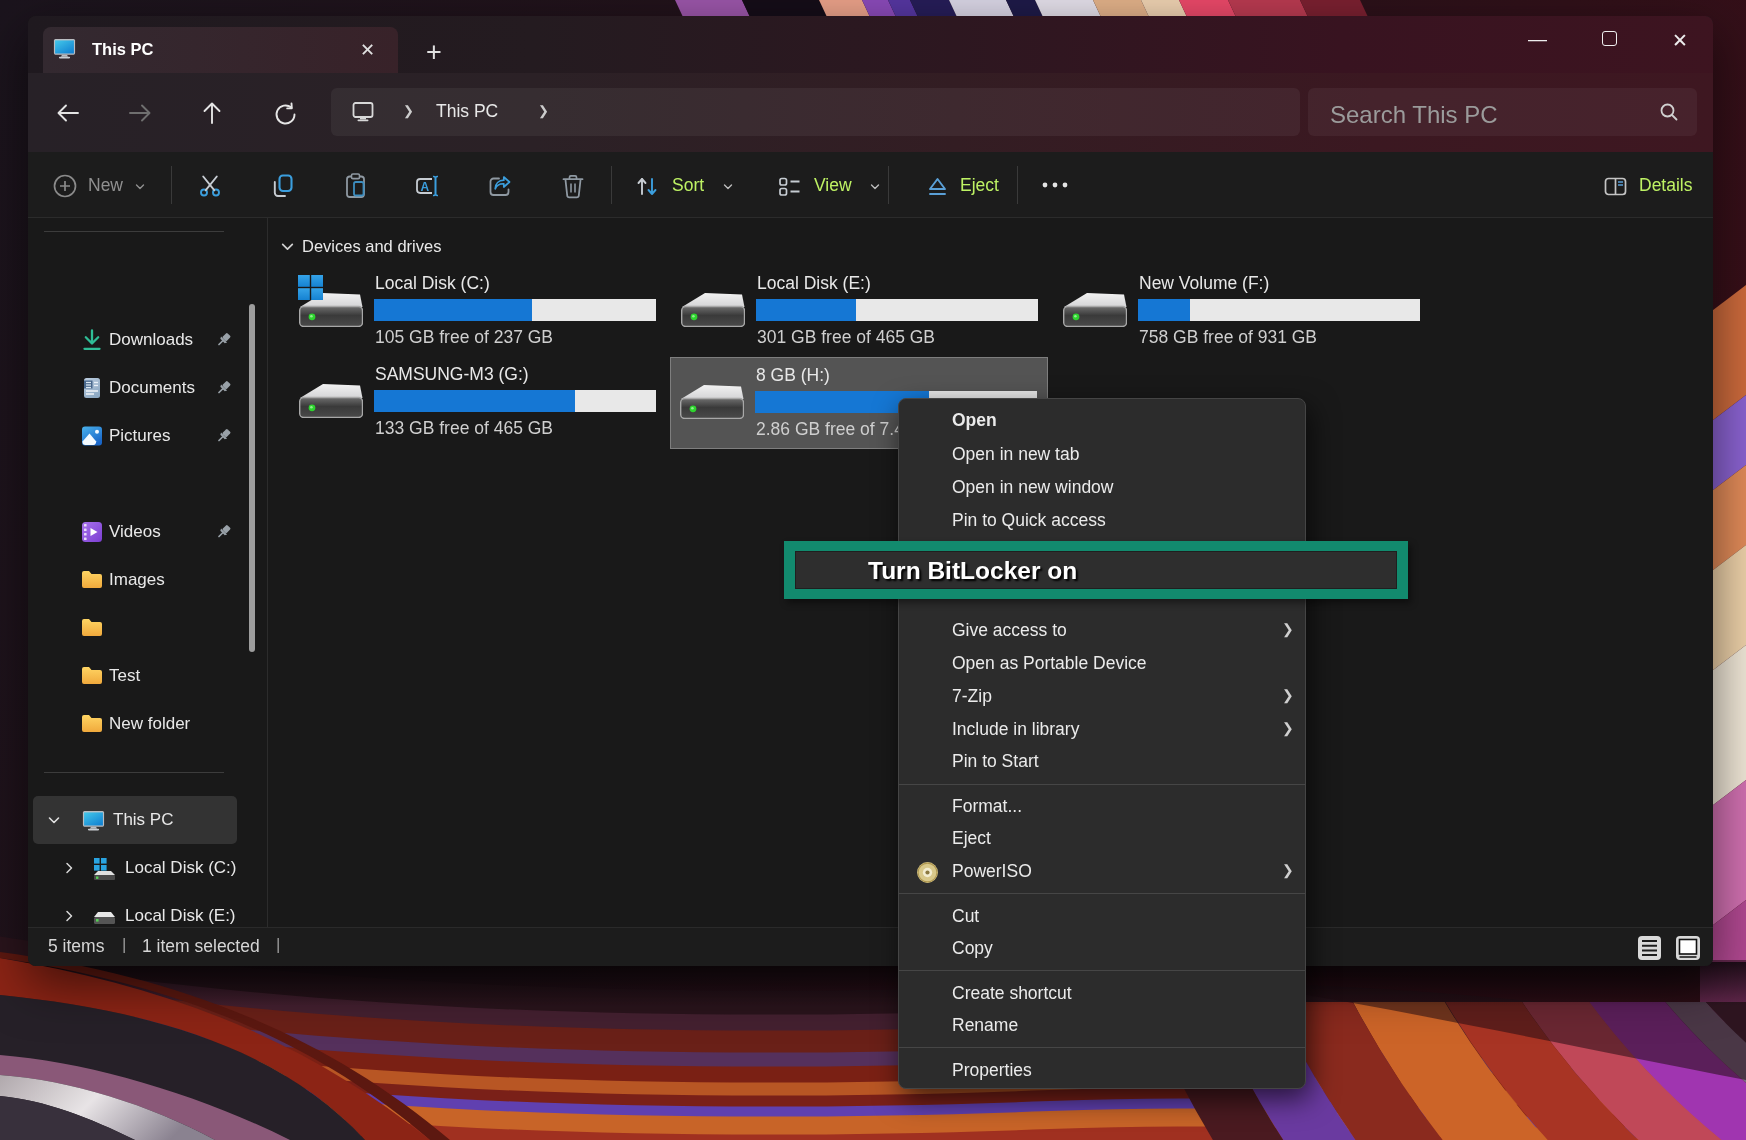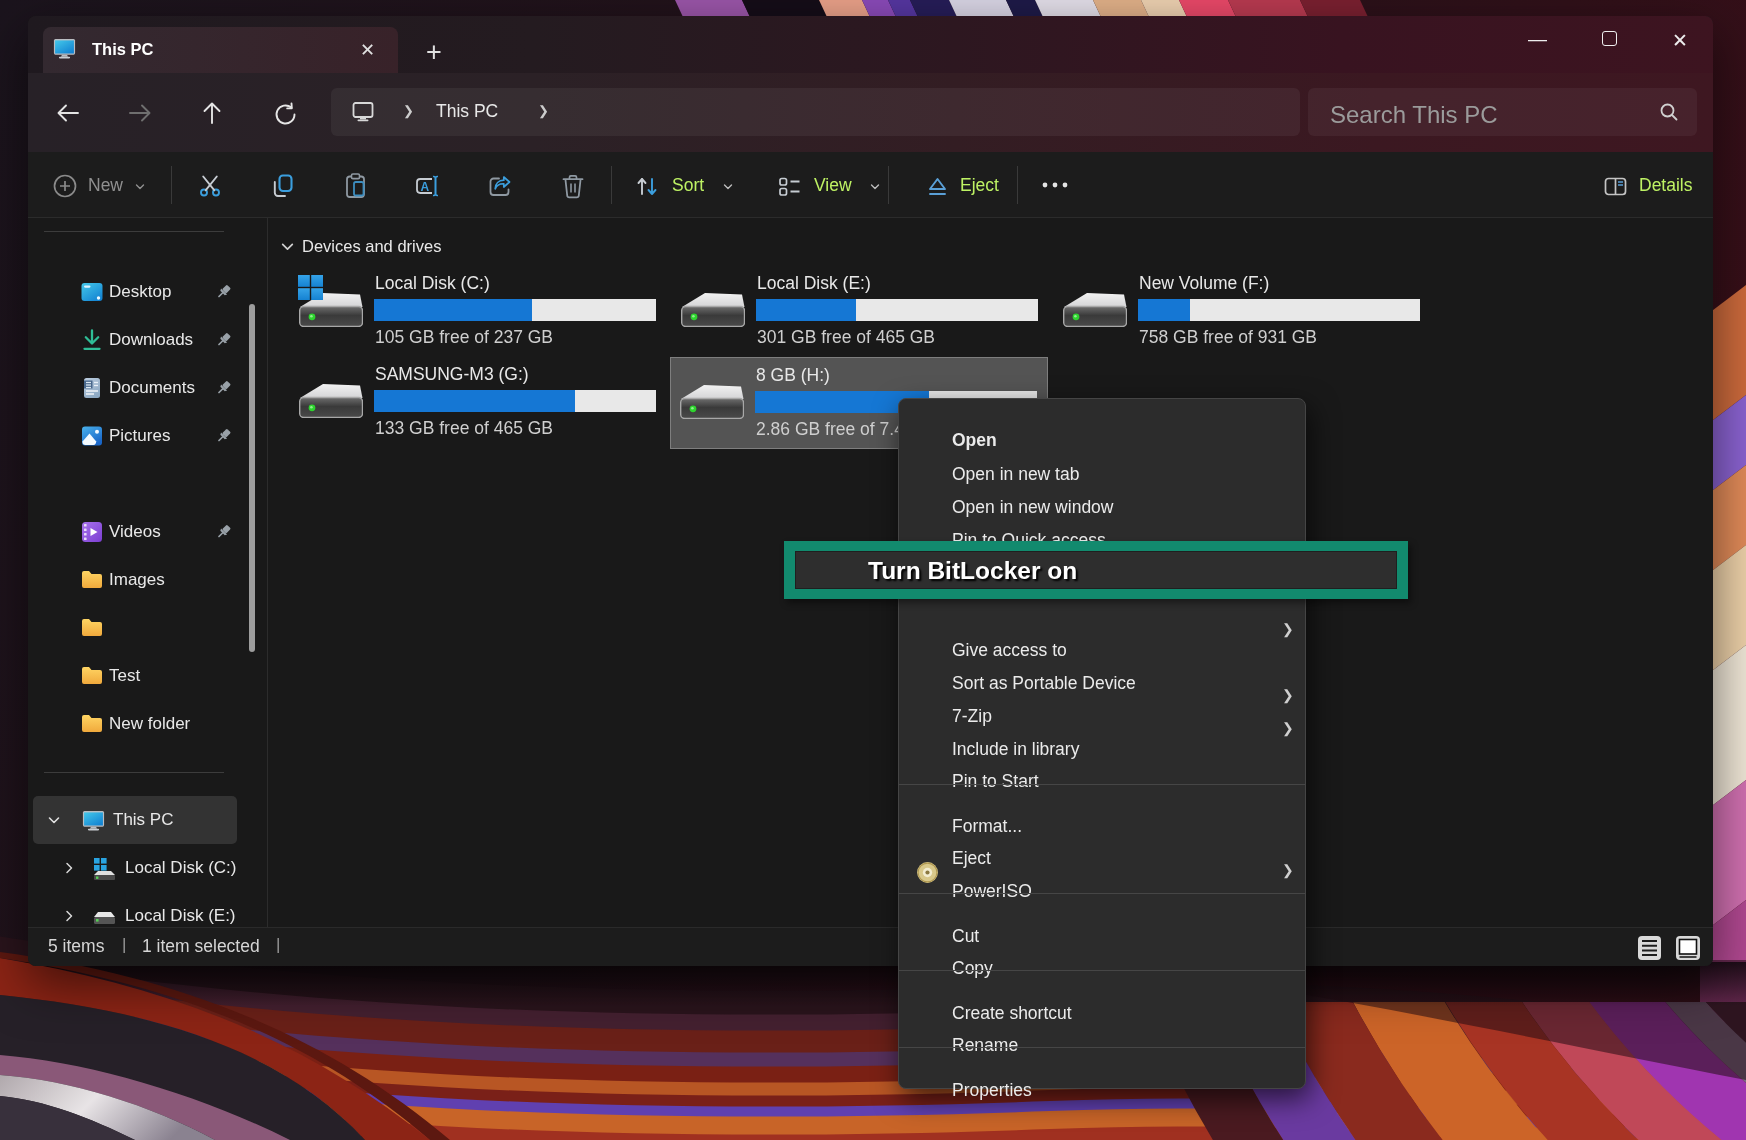--- a/index.html
+++ b/index.html
@@ -30,21 +30,21 @@
 .tile .tname { position:absolute; left:85px; top:7px; font-size:17.5px; color:#e8e8e8; white-space:nowrap;}
 .tile .bar { position:absolute; left:84px; top:33px; width:282px; height:22px; background:#e8e8e8; }
 .tile .fill { position:absolute; left:0; top:0; height:22px; background:#1577d4; }
 .tile .sub { position:absolute; left:85px; top:61px; font-size:17.5px; color:#cfcfcf; white-space:nowrap;}
 .drvico { position:absolute; left:9px; top:27px; width:64px; height:34px; }
 .cbl { color:#bef264; font-size:17.5px; position:absolute; }
 .cdiv { position:absolute; top:14px; width:1px; height:38px; background:#3a3a3a; }
 #menu { position:absolute; left:898px; top:398px; width:408px; height:691px;
   background:#2c2c2c; border:1px solid #454545; border-radius:8px;
   box-shadow:4px 10px 28px rgba(0,0,0,.65); color:#ebebeb; font-size:17.5px; }
-.mi { position:absolute; left:53px; white-space:nowrap;margin-top:20px;}
+.mi { position:absolute; left:53px; white-space:nowrap;}
 .marrow { position:absolute; left:383px; color:#cfcfcf; font-size:14px; }
 .msep { position:absolute; left:0px; width:406px; height:1px; background:#464646; }
 #bitbox { position:absolute; left:784px; top:541px; width:624px; height:58px; background:#128a6e; box-shadow:3px 4px 7px rgba(0,0,0,.45); }
 #bitinner { position:absolute; left:11px; top:10px; width:602px; height:38px;
   background:#2e2e2e; border:1px solid #1f1f1f; }
 #bittext { position:absolute; left:72px; top:5px; font-size:24.5px; font-weight:700; color:#fff;
   text-shadow:2px 2px 2px #000; }
 </style>
 </head>
 <body>
@@ -264,35 +264,20 @@
       <rect x="3.5" y="5.5" width="20" height="16" rx="3" fill="none" stroke="#c4c4c4" stroke-width="1.7"></rect>
       <line x1="13.5" y1="6" x2="13.5" y2="21" stroke="#c4c4c4" stroke-width="1.7"></line>
       <path d="M16 9 h5 M16 12 h5" stroke="#5a9fd6" stroke-width="1.6"></path>
     </svg>
     <span class="cbl" style="left:1611px;top:23px;">Details</span>
   </div>
   <div id="sidebar">
     <div style="position:absolute;left:16px;top:13px;width:180px;height:1px;background:#3c3c3c;"></div>
     <div style="position:absolute;left:221px;top:86px;width:6px;height:348px;background:#9d9d9d;border-radius:3px;"></div>
     <div style="position:absolute;left:16px;top:554px;width:180px;height:1px;background:#3c3c3c;"></div>
-    <div class="srow" style="top:54px;">
-      <svg class="ico" viewBox="0 0 24 24">
-          <rect x="1.5" y="3" width="21" height="18" rx="3" fill="url(#scr)"></rect>
-          <rect x="4" y="5.5" width="6.5" height="2.2" rx="1.1" fill="#dff4ff"></rect>
-          <circle cx="18.5" cy="18" r="1.7" fill="#eaf8ff"></circle>
-        </svg>
-      <span class="lbl">Desktop</span>
-      <svg class="pin" viewBox="0 0 17 17">
-          <g transform="rotate(45 8.5 7)">
-            <rect x="5.6" y="0.8" width="5.8" height="6.8" rx="1.2" fill="#99a1a8"></rect>
-            <path d="M4.2 7.6 h8.6 l-1.2 2.2 h-6.2 Z" fill="#99a1a8"></path>
-            <line x1="8.5" y1="9.8" x2="8.5" y2="14.8" stroke="#99a1a8" stroke-width="1.7" stroke-linecap="round"></line>
-          </g>
-        </svg>
-    </div>
     <div class="srow" style="top:102px;">
       <svg class="ico" viewBox="0 0 24 24">
           <path d="M12 2.5 V15 M12 15.5 L5.8 9.3 M12 15.5 L18.2 9.3" fill="none" stroke="#2fbd96" stroke-width="2.3" stroke-linecap="round" stroke-linejoin="round"></path>
           <line x1="4.5" y1="20.8" x2="19.5" y2="20.8" stroke="#2fbd96" stroke-width="2.3" stroke-linecap="round"></line>
         </svg>
       <span class="lbl">Downloads</span>
       <svg class="pin" viewBox="0 0 17 17">
           <g transform="rotate(45 8.5 7)">
             <rect x="5.6" y="0.8" width="5.8" height="6.8" rx="1.2" fill="#99a1a8"></rect>
             <path d="M4.2 7.6 h8.6 l-1.2 2.2 h-6.2 Z" fill="#99a1a8"></path>
@@ -514,21 +499,21 @@
   </div>
 </div>
 
 <div id="menu">
   <span class="mi" style="top:11px;font-weight:700;">Open</span>
   <span class="mi" style="top:45px;">Open in new tab</span>
   <span class="mi" style="top:78px;">Open in new window</span>
   <span class="mi" style="top:111px;">Pin to Quick access</span>
   <span class="mi" style="top:221px;">Give access to</span>
     <span class="marrow" style="top:222px;">❯</span>
-  <span class="mi" style="top:254px;">Sort as Portable Device</span>
+  <span class="mi" style="top:254px;">Open as Portable Device</span>
   <span class="mi" style="top:287px;">7-Zip</span>
     <span class="marrow" style="top:288px;">❯</span>
   <span class="mi" style="top:320px;">Include in library</span>
     <span class="marrow" style="top:321px;">❯</span>
   <span class="mi" style="top:352px;">Pin to Start</span>
   <div class="msep" style="top:385px;"></div>
   <span class="mi" style="top:397px;">Format...</span>
   <span class="mi" style="top:429px;">Eject</span>
   <span class="mi" style="top:462px;">PowerISO</span>
     <span class="marrow" style="top:463px;">❯</span>

